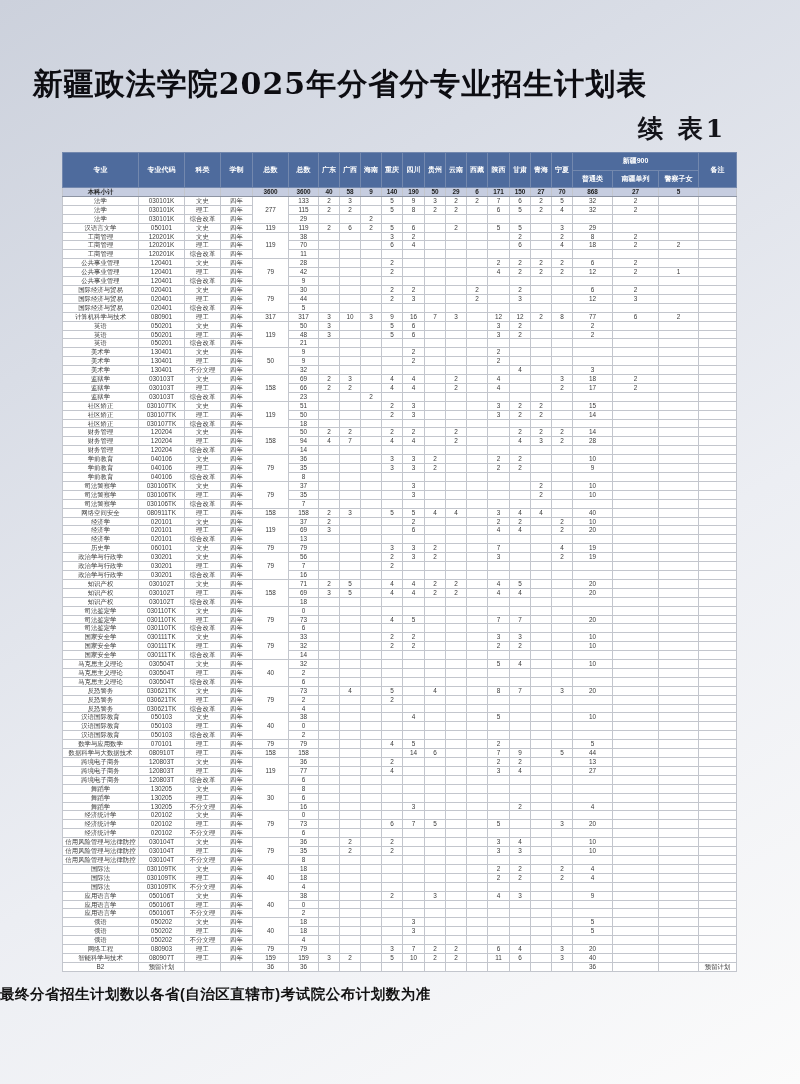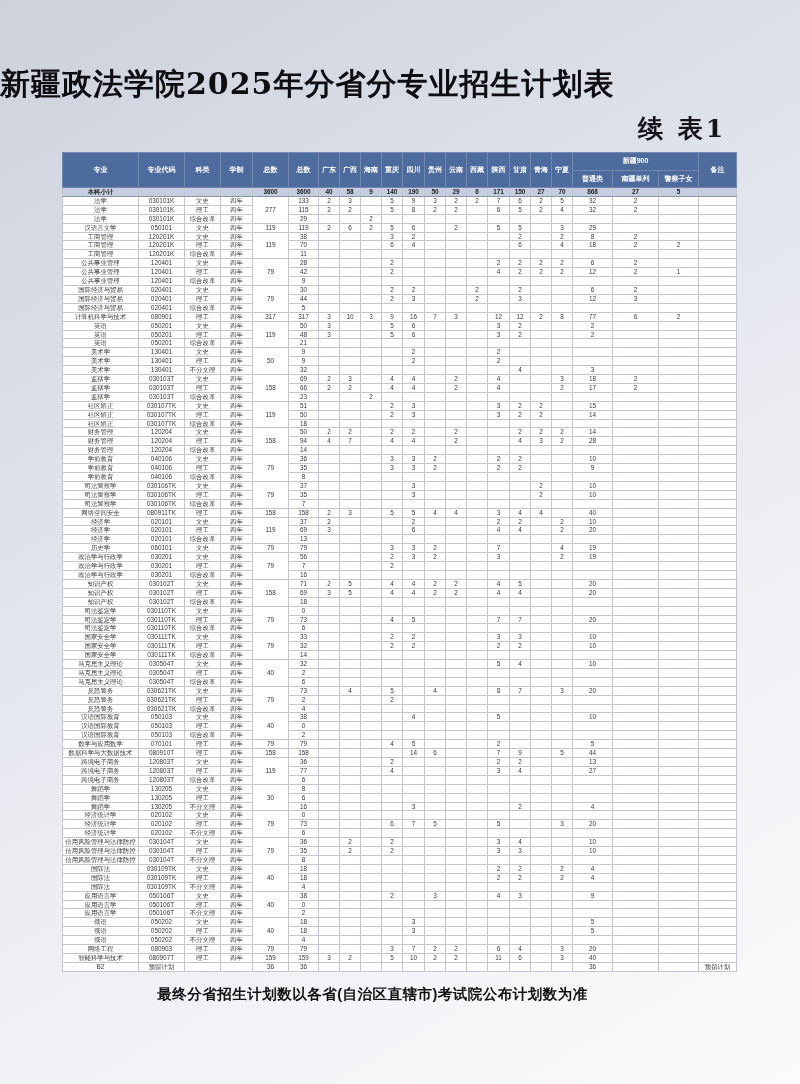--- a/index.html
+++ b/index.html
@@ -7,21 +7,21 @@
     --subtotal-bg:#c6cde0; --body-border:#c3c6cd; --outer-border:#8d94a3;
     --ink:#3a3a3a;
   }
   html,body{margin:0;padding:0;}
   body{
     width:800px;height:1084px;position:relative;overflow:hidden;
     background:linear-gradient(150deg,#ccd1dc 0%,#d9dde6 25%,#eceef3 60%,#fbfbfb 100%);
     font-family:"Liberation Sans",sans-serif;
   }
   .title{
-    position:absolute;top:64px;left:0;width:680px;
+    position:absolute;top:64px;left:0;width:680px;text-align:center;
     font-family:"DejaVu Serif",serif;font-size:30px;font-weight:bold;color:#0d0d12;
     letter-spacing:1px;
   }
   .subtitle{
     position:absolute;top:112px;left:638px;
     font-family:"DejaVu Serif",serif;font-size:25px;font-weight:bold;color:#14141a;
     letter-spacing:3px;
   }
   table.plan{
     position:absolute;left:62px;top:152px;width:674px;
@@ -39,21 +39,21 @@
     border:1px solid var(--body-border);
     font-size:6.4px;color:var(--ink);text-align:center;vertical-align:middle;
     padding:0;height:7.9px;line-height:7.9px;
     overflow:hidden;white-space:nowrap;background:#fff;
   }
   tbody tr.subtotal td{
     background:var(--subtotal-bg);font-weight:bold;color:#222;
     border-top:1px solid var(--outer-border);border-bottom:1px solid var(--outer-border);
   }
   .footer{
-    position:absolute;top:985px;left:0;width:745px;text-align:center;
+    position:absolute;top:985px;left:0;width:745px;text-align:left;
     font-size:14.5px;font-weight:600;color:#121212;letter-spacing:0.5px;
   }
 </style>
 </head>
 <body>
 
 <div class="title">新疆政法学院2025年分省分专业招生计划表</div>
 <div class="subtitle">续 表1</div>
 
 <table class="plan">

